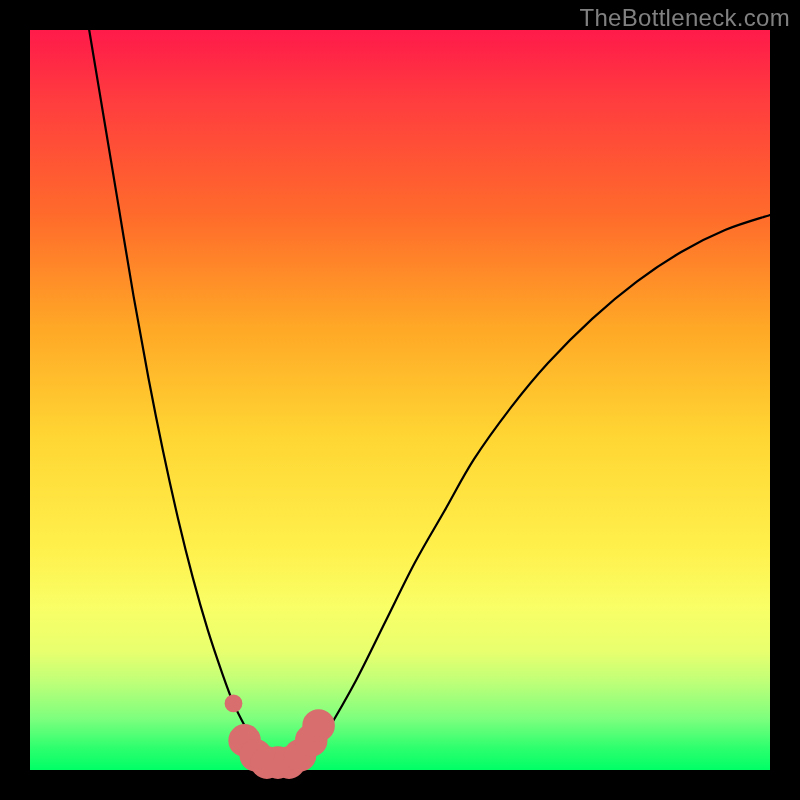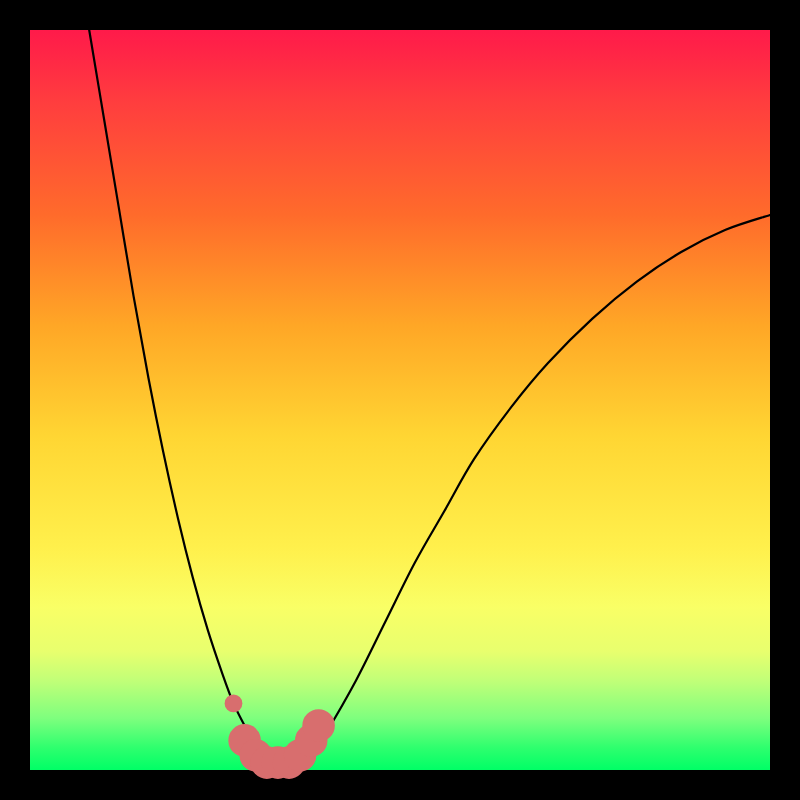--- a/index.html
+++ b/index.html
@@ -58,20 +58,21 @@
     height: 740px;
     overflow: visible;
     pointer-events: none;
   }
 </style>
 </head>
 <body>
 
 <div class="frame">
   <div class="plot"></div>
+  <div class="watermark">TheBottleneck.com</div>
   <svg class="curve" viewBox="0 0 740 740" preserveAspectRatio="none">
     <g id="svg-content">
         <path d="M 59.2 0 C 61.66666666666667 14.799999999999992, 69.06666666666666 59.199999999999946, 74 88.79999999999995 C 78.93333333333334 118.39999999999996, 83.86666666666666 148.00000000000003, 88.8 177.60000000000002 C 93.73333333333333 207.20000000000002, 98.66666666666667 238.03333333333333, 103.60000000000001 266.4 C 108.53333333333335 294.76666666666665, 113.46666666666667 321.9, 118.4 347.79999999999995 C 123.33333333333334 373.69999999999993, 128.26666666666665 398.3666666666667, 133.2 421.8 C 138.13333333333333 445.23333333333335, 143.06666666666666 467.4333333333333, 148 488.4 C 152.93333333333334 509.3666666666667, 157.86666666666667 529.1, 162.8 547.6 C 167.73333333333335 566.1, 172.66666666666666 583.3666666666667, 177.6 599.4 C 182.53333333333333 615.4333333333333, 188.08333333333334 631.4666666666666, 192.4 643.8 C 196.71666666666667 656.1333333333333, 199.80000000000004 664.7666666666667, 203.50000000000003 673.4 C 207.20000000000002 682.0333333333333, 211.51666666666665 689.4333333333334, 214.6 695.6 C 217.68333333333334 701.7666666666667, 220.15 705.4666666666667, 222 710.4 C 223.85 715.3333333333333, 225.08333333333331 722.7333333333333, 225.7 725.2" fill="none" stroke="#000000" stroke-width="2.2" stroke-linecap="round"></path>
         <path d="M 281.2 725.2 C 283.66666666666663 721.5, 288.6 715.3333333333334, 296 703 C 303.4 690.6666666666666, 315.73333333333335 669.7, 325.6 651.2 C 335.4666666666667 632.7, 345.3333333333333 611.7333333333333, 355.2 592 C 365.06666666666666 572.2666666666667, 374.93333333333334 551.3, 384.8 532.8 C 394.6666666666667 514.3, 404.53333333333336 498.26666666666665, 414.40000000000003 481 C 424.2666666666667 463.73333333333335, 432.9 446.46666666666664, 444 429.2 C 455.1 411.93333333333334, 468.6666666666667 393.4333333333334, 481 377.40000000000003 C 493.3333333333333 361.3666666666667, 504.43333333333334 347.79999999999995, 518 332.99999999999994 C 531.5666666666666 318.19999999999993, 547.6 302.1666666666667, 562.4 288.6 C 577.1999999999999 275.03333333333336, 592 262.7, 606.8 251.59999999999997 C 621.5999999999999 240.49999999999997, 636.4000000000001 230.63333333333333, 651.2 222 C 666 213.36666666666667, 680.8 205.96666666666673, 695.5999999999999 199.80000000000007 C 710.3999999999999 193.6333333333334, 732.6 187.46666666666667, 740 185" fill="none" stroke="#000000" stroke-width="2.2" stroke-linecap="round"></path>
         <circle cx="203.50000000000003" cy="673.4" r="8.88" fill="#d86e6e" stroke="#c85a5a" stroke-width="0"></circle>
         <circle cx="214.6" cy="710.4" r="16.28" fill="#d86e6e" stroke="#c85a5a" stroke-width="0"></circle>
         <circle cx="225.7" cy="725.2" r="16.28" fill="#d86e6e" stroke="#c85a5a" stroke-width="0"></circle>
         <circle cx="236.8" cy="732.6" r="16.28" fill="#d86e6e" stroke="#c85a5a" stroke-width="0"></circle>
         <circle cx="247.9" cy="732.6" r="16.28" fill="#d86e6e" stroke="#c85a5a" stroke-width="0"></circle>
         <circle cx="259" cy="732.6" r="16.28" fill="#d86e6e" stroke="#c85a5a" stroke-width="0"></circle>

